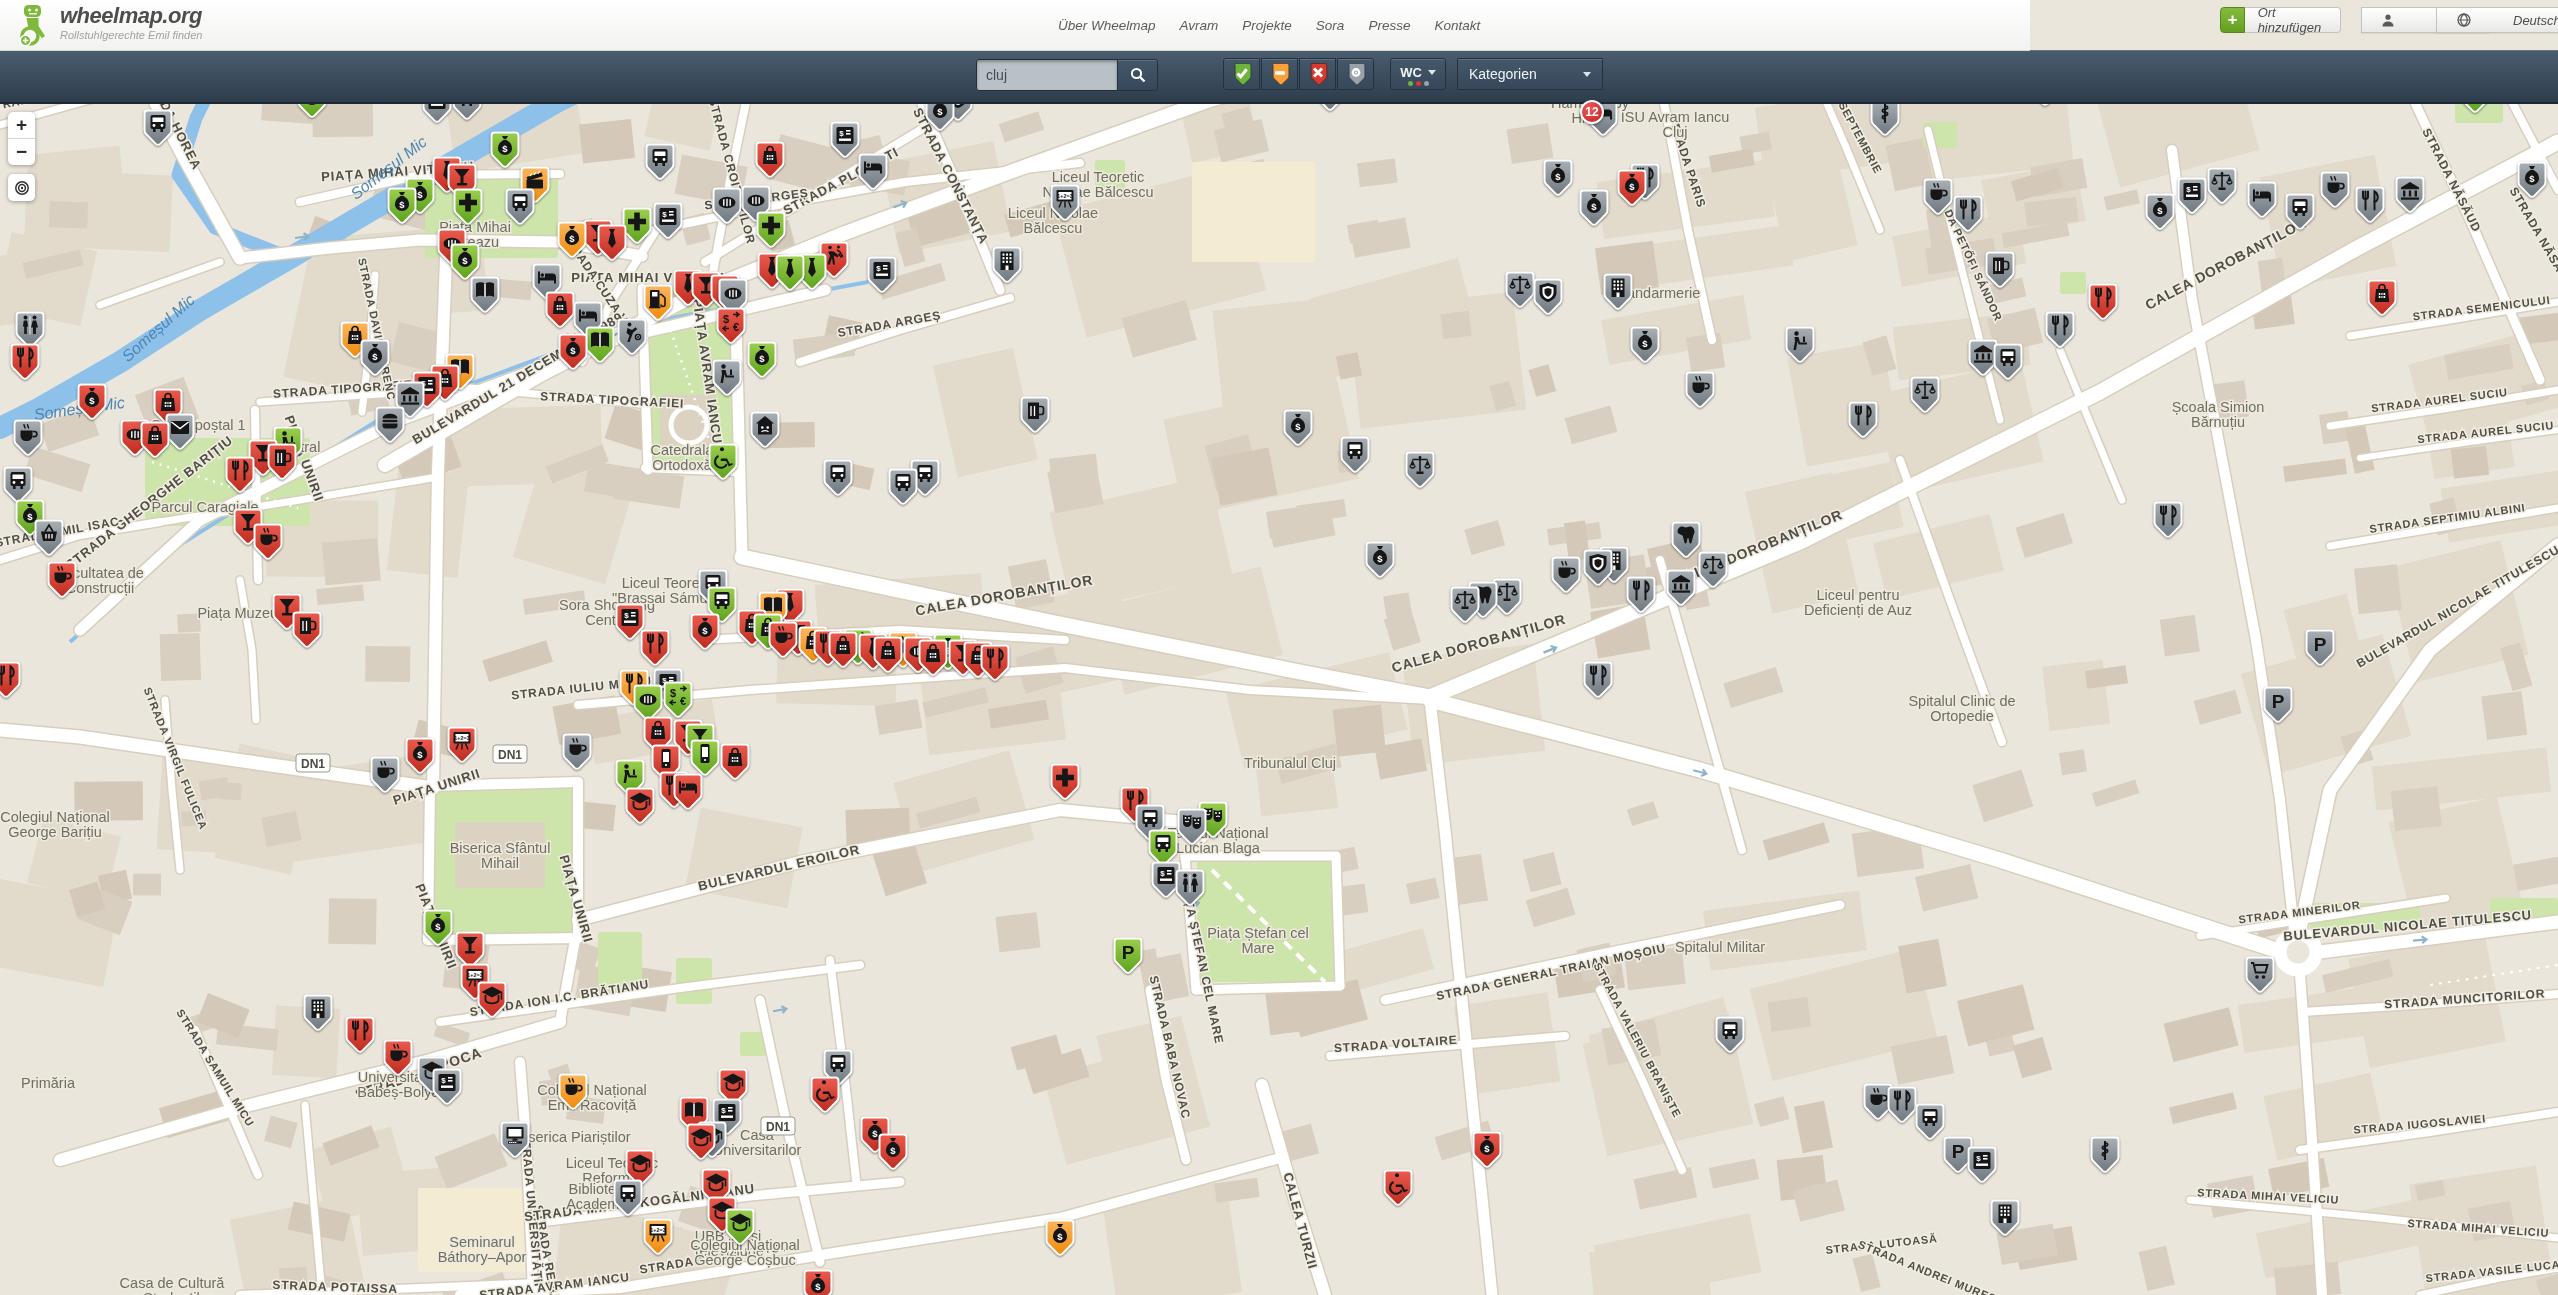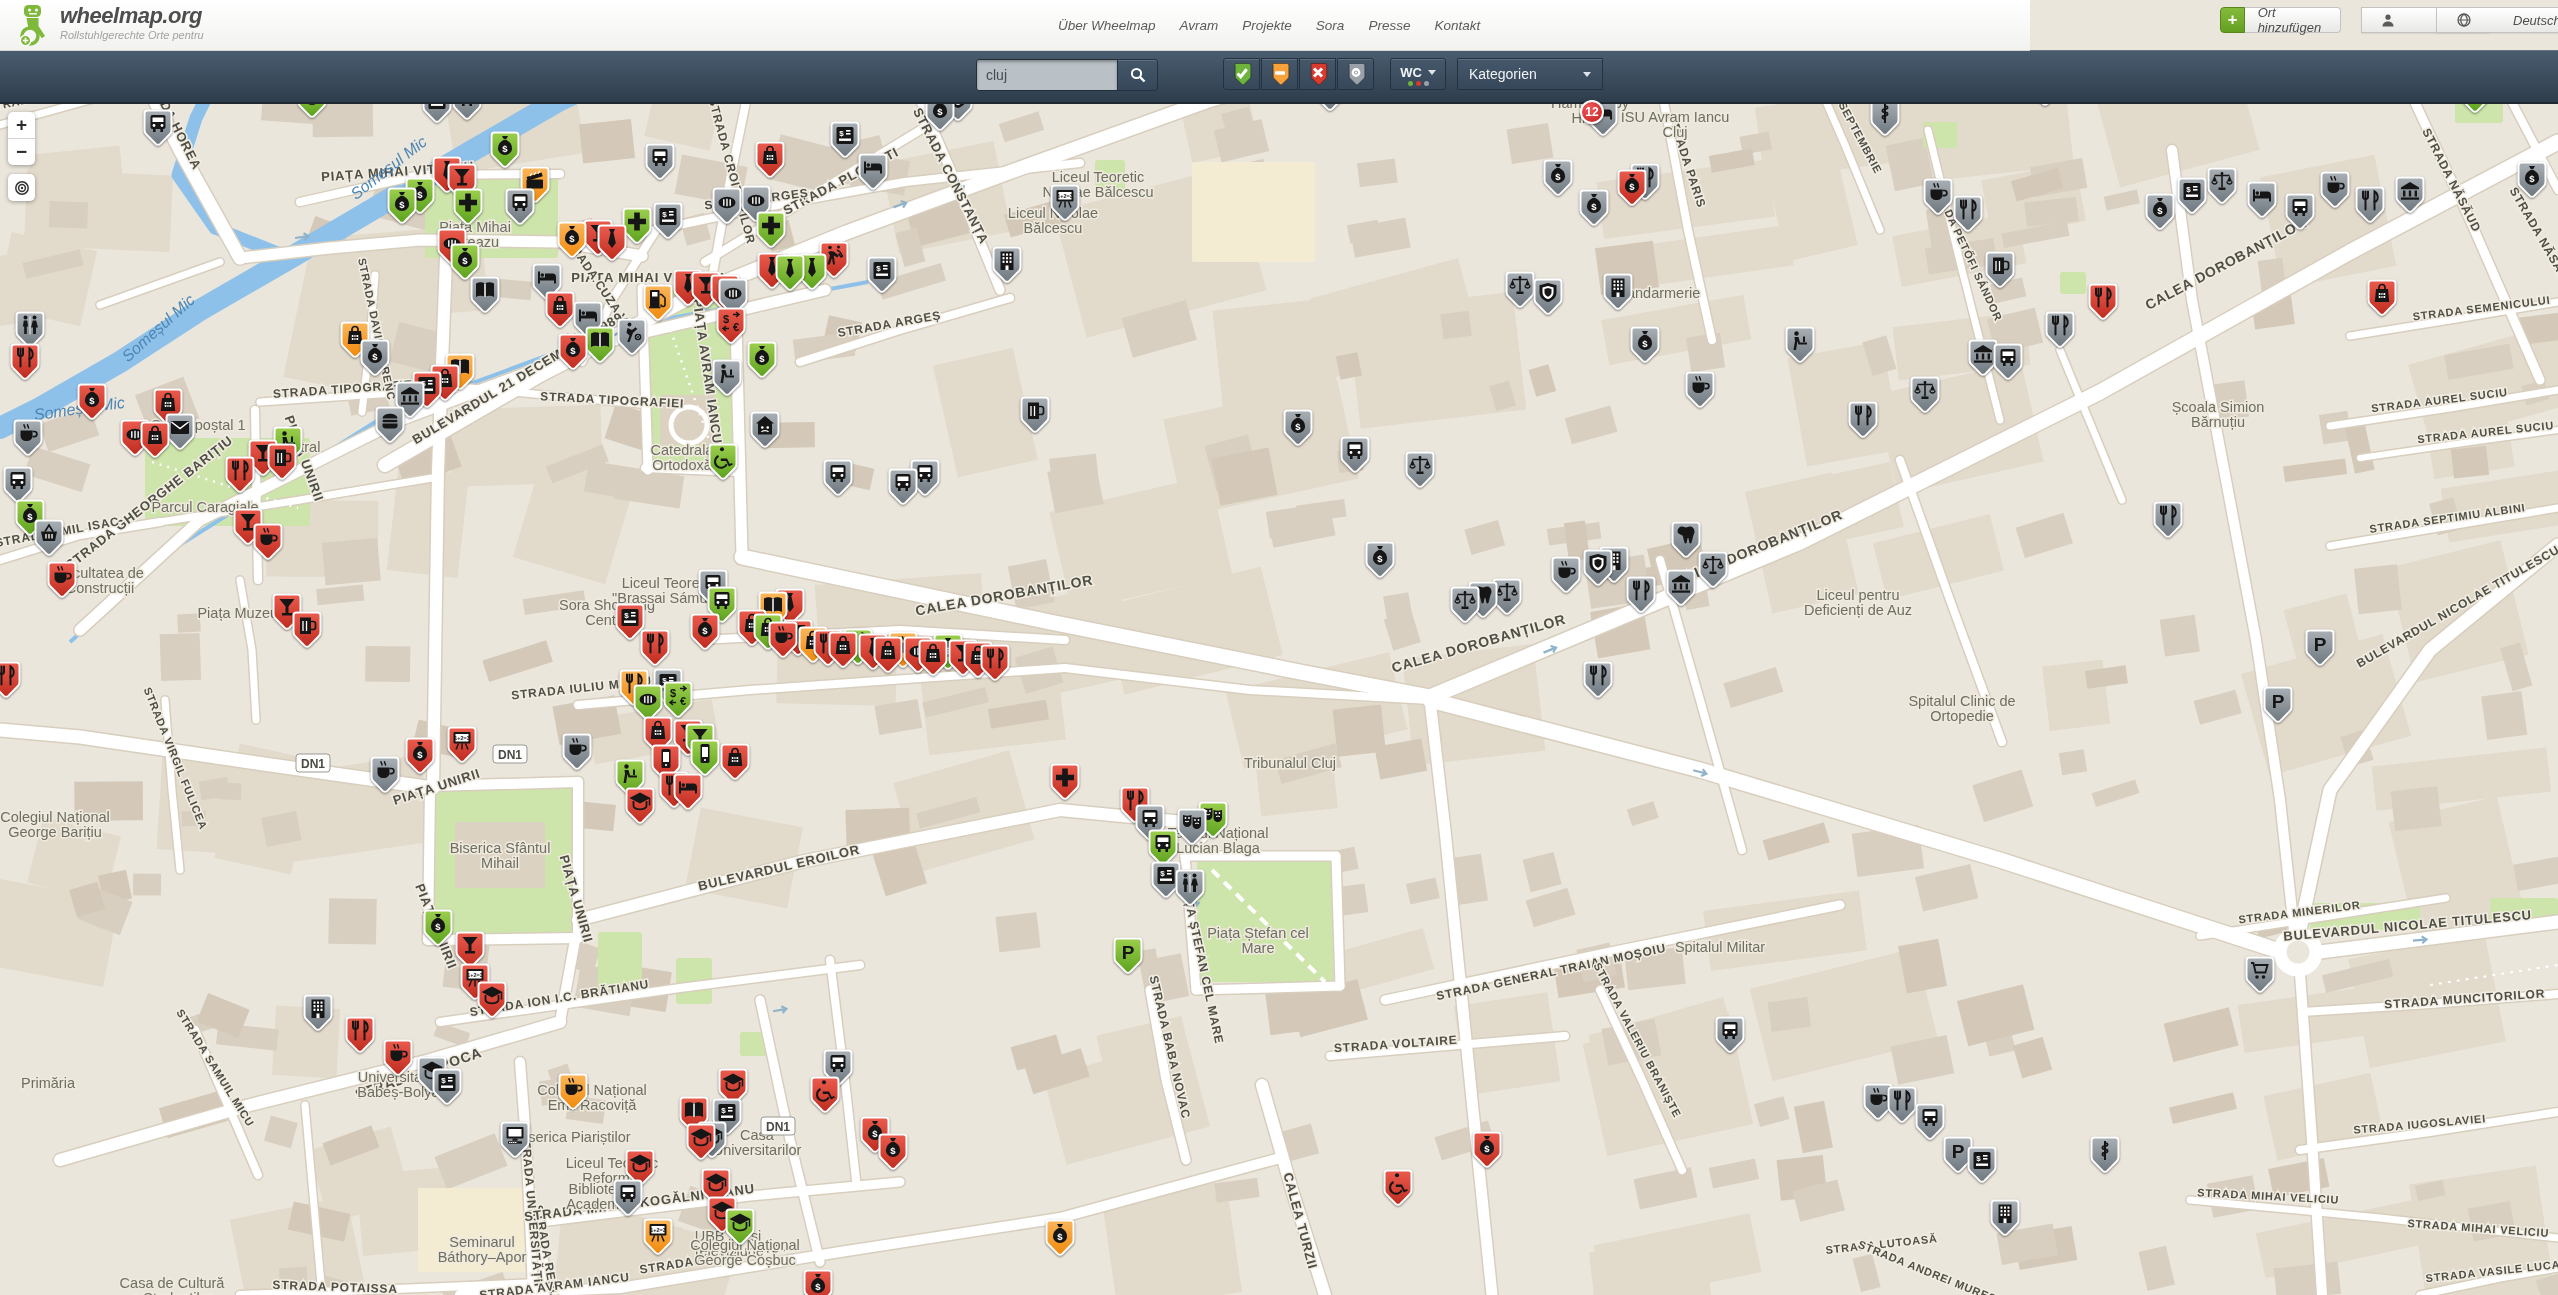--- a/index.html
+++ b/index.html
@@ -343,21 +343,21 @@
       <circle cx="13.5" cy="6" r="1.5" fill="#fff"></circle>
         <circle cx="20.5" cy="6" r="1.5" fill="#fff"></circle>
       <rect x="13" y="9" width="8" height="1.6" rx=".8" fill="#fff"></rect>
       <path d="M10.5 14h12v8l6.5 10-3.2 2.2-6-9.2H12.5z" fill="#7fb93c"></path>
       <circle cx="14" cy="32" r="8" fill="none" stroke="#7fb93c" stroke-width="3.6"></circle>
       <circle cx="9.5" cy="36.5" r="5.2" fill="#7fb93c" stroke="#fff" stroke-width="1.4"></circle>
       <path d="M9.5 33.8v5.4M6.8 36.5h5.4" stroke="#fff" stroke-width="1.6"></path>
     </svg>
     <div id="logo-text">
       <div id="site-title">wheelmap.org</div>
-      <div id="site-tagline">Rollstuhlgerechte Orte pentru</div>
+      <div id="site-tagline">Rollstuhlgerechte Emil finden</div>
     </div>
   </div>
   <nav id="main-nav">
     <a>Über Wheelmap</a>
     <a>Avram</a>
     <a>Projekte</a>
     <a>Sora</a>
     <a>Presse</a>
     <a>Kontakt</a>
   </nav>

